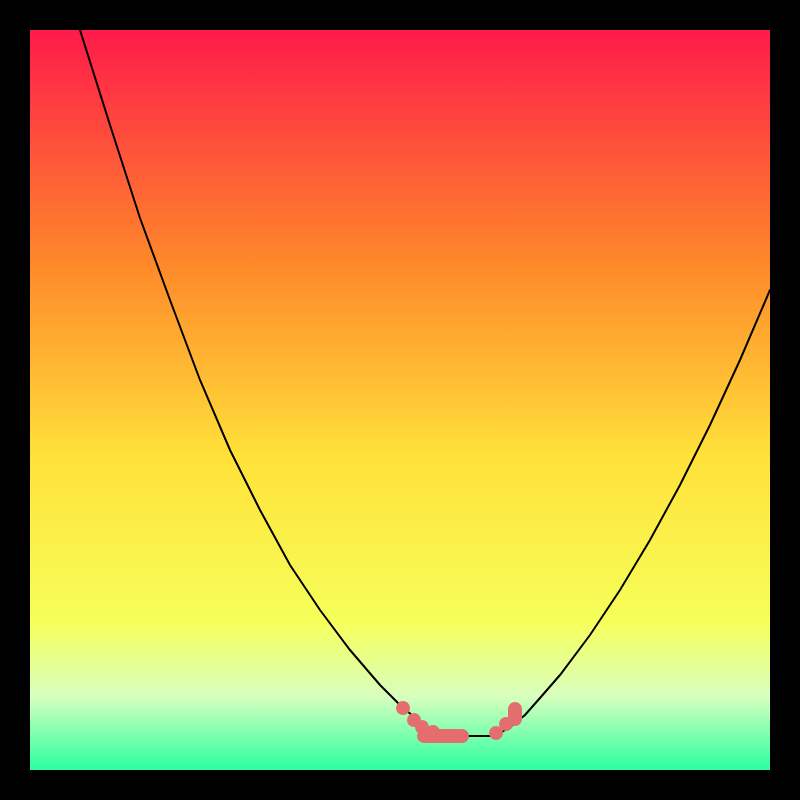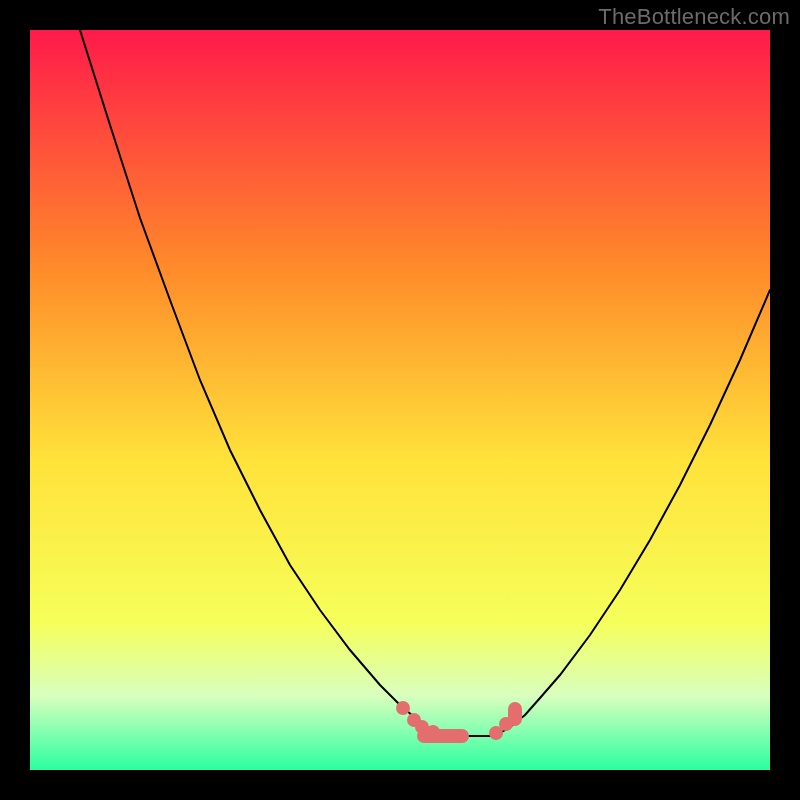--- a/index.html
+++ b/index.html
@@ -37,21 +37,20 @@
     letter-spacing: 0.2px;
   }
   svg {
     display: block;
   }
 </style>
 </head>
 <body>
 
 <div class="frame">
-  <div class="attribution">TheBottleneck.com</div>
 
   <div class="plot">
     <svg id="chart-svg" width="740" height="740" viewBox="0 0 740 740">
       <defs>
         <linearGradient id="bg-grad" x1="0" y1="0" x2="0" y2="1">
           <stop id="g0" offset="0%" stop-color="#ff1a4a"></stop>
           <stop id="g1" offset="32%" stop-color="#ff8a2a"></stop>
           <stop id="g2" offset="58%" stop-color="#ffe23a"></stop>
           <stop id="g3" offset="80%" stop-color="#f6ff5a"></stop>
           <stop id="g4" offset="90%" stop-color="#d8ffbe"></stop>

